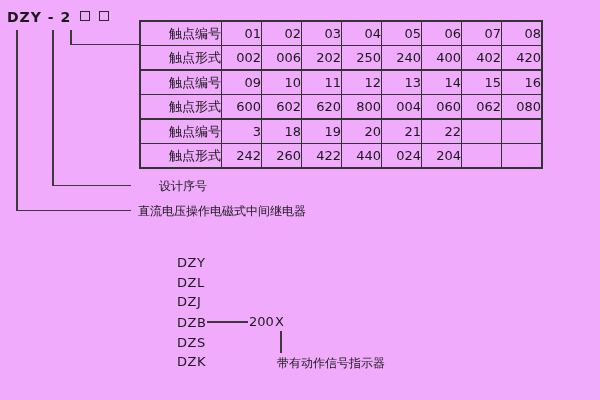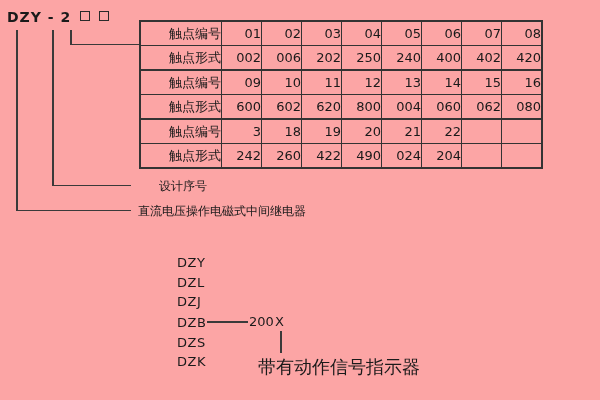--- a/index.html
+++ b/index.html
@@ -4,21 +4,21 @@
 <style>
   html, body { margin: 0; padding: 0; }
   body {
     font-family: "DejaVu Sans", "Liberation Sans", sans-serif;
     background: #ffffff;
   }
   #canvas {
     position: relative;
     width: 600px;
     height: 400px;
-    background: #fca5a5;
+    background: #f0abfc;
     overflow: hidden;
     color: #1a1a1a;
   }
 
   
   .model-code {
     position: absolute;
     left: 7px; top: 9px;
     font-size: 14px;
     font-weight: bold;
@@ -86,21 +86,21 @@
   .series-item:nth-child(2) { top: 275px; }
   .series-item:nth-child(3) { top: 294px; }
   .series-item:nth-child(4) { top: 315px; }
   .series-item:nth-child(5) { top: 335px; }
   .series-item:nth-child(6) { top: 354px; }
 
   .dzb-line  { left: 207px; top: 321px; width: 41px; height: 1.5px; }
   .dzb-num   { position: absolute; left: 249px; top: 314px; font-size: 13px; }
   .dzb-var   { position: absolute; left: 275px; top: 314px; font-size: 13px; }
   .var-vline { left: 280px; top: 331px; width: 1.5px; height: 22px; }
-  .var-note  { position: absolute; left: 258px; top: 355px; font-size: 18px; white-space: nowrap; }
+  .var-note  { position: absolute; left: 277px; top: 355px; font-size: 12px; white-space: nowrap; }
 </style>
 </head>
 <body>
 
 <div id="canvas">
 
   <div class="model-code">
     <span>DZY - 2</span>
     <span class="ph-box"></span>
     <span class="ph-box"></span>
@@ -169,21 +169,21 @@
             <td>21</td>
             <td>22</td>
             <td></td>
             <td></td>
           </tr>
           <tr>
             <th>触点形式</th>
             <td>242</td>
             <td>260</td>
             <td>422</td>
-            <td>490</td>
+            <td>440</td>
             <td>024</td>
             <td>204</td>
             <td></td>
             <td></td>
           </tr>
         </tbody>
     </table>
   </div>
 
   <div class="callout callout-design">设计序号</div>

